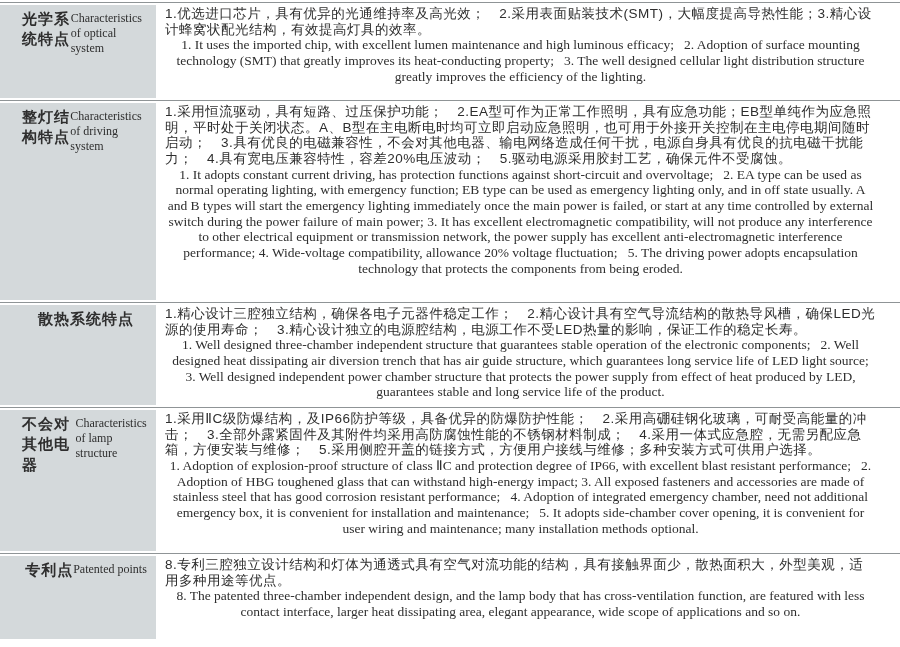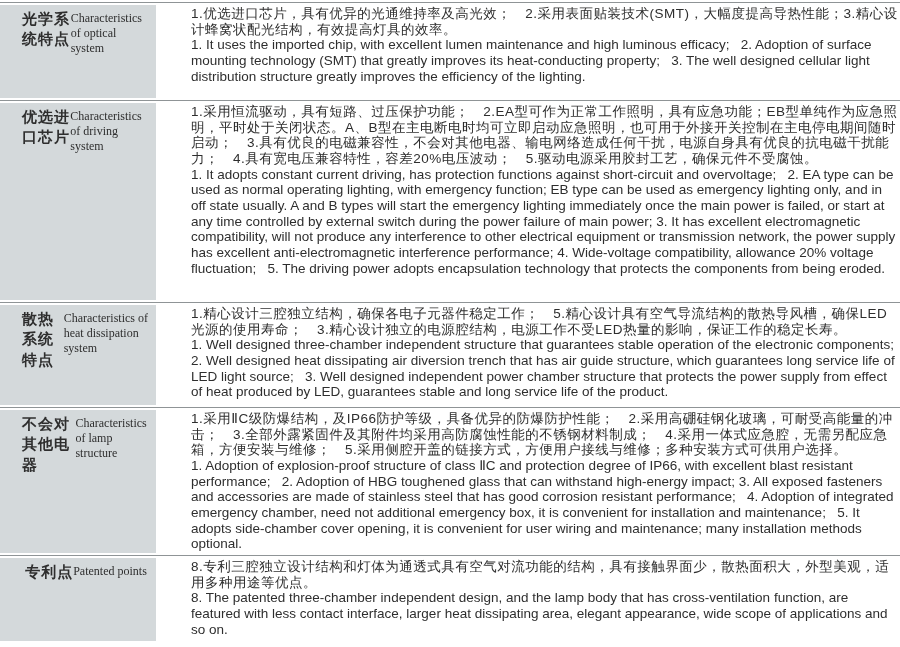--- a/index.html
+++ b/index.html
@@ -42,36 +42,36 @@
     line-height: 1.35;
     letter-spacing: 1px;
   }
   .hdr-en {
     font-size: 12px;
     line-height: 1.25;
     margin-top: 2px;
   }
   .cell-right {
     flex: 1 1 auto;
-    padding: 3px 0 3px 9px;
+    padding: 3px 24px 3px 9px;
     box-sizing: border-box;
-    margin-left: 26px;
   }
   .content-zh, .content-en {
     margin: 0;
     white-space: pre-wrap;
     font-size: 13.5px;
     line-height: 1.16;
   }
   .content-zh {
     font-family: "Liberation Sans", "DejaVu Sans", sans-serif;
     letter-spacing: 0.5px;
   }
   .content-en {
-    font-family: Liberation Sans, sans-serif;
+    font-family: Liberation Serif, serif;
+    text-align: center;
   }
   
   .row-0 { min-height: 97px; }
   .row-1 { min-height: 202px; }
   .row-2 { min-height: 105px; }
   .row-3 { min-height: 146px; }
   .row-4 { min-height: 88px; }
 </style>
 </head>
 <body>
@@ -84,36 +84,35 @@
       <div class="hdr-en">Characteristics of optical system</div>
     </div>
     <div class="cell-right">
       <p class="content-zh">1.优选进口芯片，具有优异的光通维持率及高光效；　2.采用表面贴装技术(SMT)，大幅度提高导热性能；3.精心设计蜂窝状配光结构，有效提高灯具的效率。</p>
       <p class="content-en">1. It uses the imported chip, with excellent lumen maintenance and high luminous efficacy;   2. Adoption of surface mounting technology (SMT) that greatly improves its heat-conducting property;   3. The well designed cellular light distribution structure greatly improves the efficiency of the lighting.</p>
     </div>
   </div>
 
   <div class="row row-1">
     <div class="cell-left">
-      <div class="hdr-zh">优选进口芯片</div>
+      <div class="hdr-zh">整灯结构特点</div>
       <div class="hdr-en">Characteristics of driving system</div>
     </div>
     <div class="cell-right">
       <p class="content-zh">1.采用恒流驱动，具有短路、过压保护功能；　2.EA型可作为正常工作照明，具有应急功能；EB型单纯作为应急照明，平时处于关闭状态。A、B型在主电断电时均可立即启动应急照明，也可用于外接开关控制在主电停电期间随时启动；　3.具有优良的电磁兼容性，不会对其他电器、输电网络造成任何干扰，电源自身具有优良的抗电磁干扰能力；　4.具有宽电压兼容特性，容差20%电压波动；　5.驱动电源采用胶封工艺，确保元件不受腐蚀。</p>
       <p class="content-en">1. It adopts constant current driving, has protection functions against short-circuit and overvoltage;   2. EA type can be used as normal operating lighting, with emergency function; EB type can be used as emergency lighting only, and in off state usually. A and B types will start the emergency lighting immediately once the main power is failed, or start at any time controlled by external switch during the power failure of main power; 3. It has excellent electromagnetic compatibility, will not produce any interference to other electrical equipment or transmission network, the power supply has excellent anti-electromagnetic interference performance; 4. Wide-voltage compatibility, allowance 20% voltage fluctuation;   5. The driving power adopts encapsulation technology that protects the components from being eroded.</p>
     </div>
   </div>
 
   <div class="row row-2">
     <div class="cell-left">
       <div class="hdr-zh">散热系统特点</div>
-      <div class="hdr-en">Characteristics of heat dissipation system</div>
     </div>
     <div class="cell-right">
-      <p class="content-zh">1.精心设计三腔独立结构，确保各电子元器件稳定工作；　5.精心设计具有空气导流结构的散热导风槽，确保LED光源的使用寿命；　3.精心设计独立的电源腔结构，电源工作不受LED热量的影响，保证工作的稳定长寿。</p>
+      <p class="content-zh">1.精心设计三腔独立结构，确保各电子元器件稳定工作；　2.精心设计具有空气导流结构的散热导风槽，确保LED光源的使用寿命；　3.精心设计独立的电源腔结构，电源工作不受LED热量的影响，保证工作的稳定长寿。</p>
       <p class="content-en">1. Well designed three-chamber independent structure that guarantees stable operation of the electronic components;   2. Well designed heat dissipating air diversion trench that has air guide structure, which guarantees long service life of LED light source;   3. Well designed independent power chamber structure that protects the power supply from effect of heat produced by LED, guarantees stable and long service life of the product.</p>
     </div>
   </div>
 
   <div class="row row-3">
     <div class="cell-left">
       <div class="hdr-zh">不会对其他电器</div>
       <div class="hdr-en">Characteristics of lamp structure</div>
     </div>
     <div class="cell-right">

